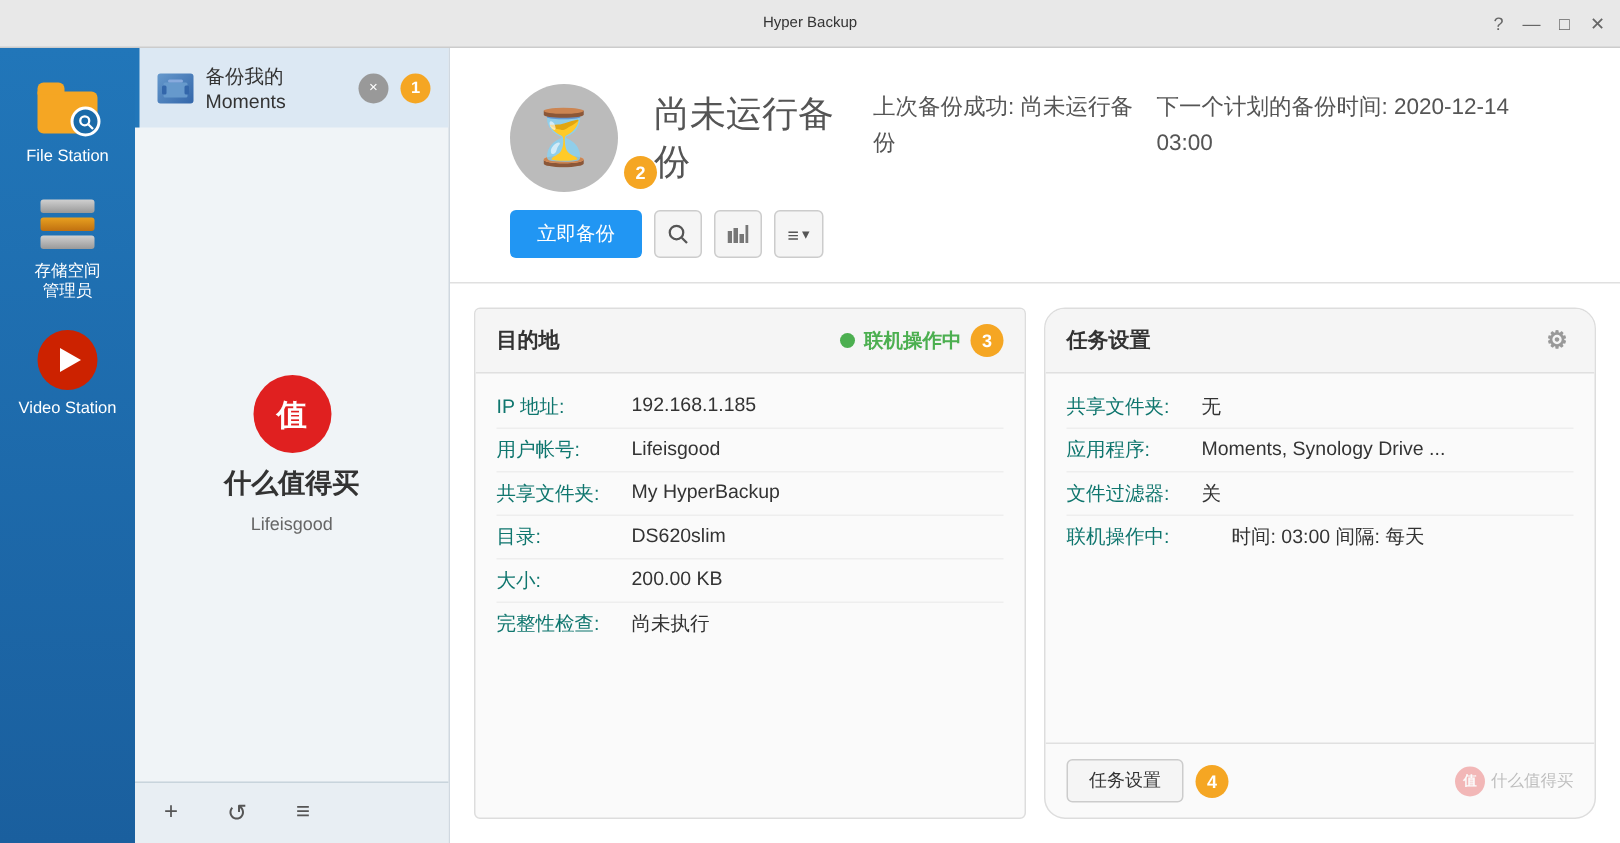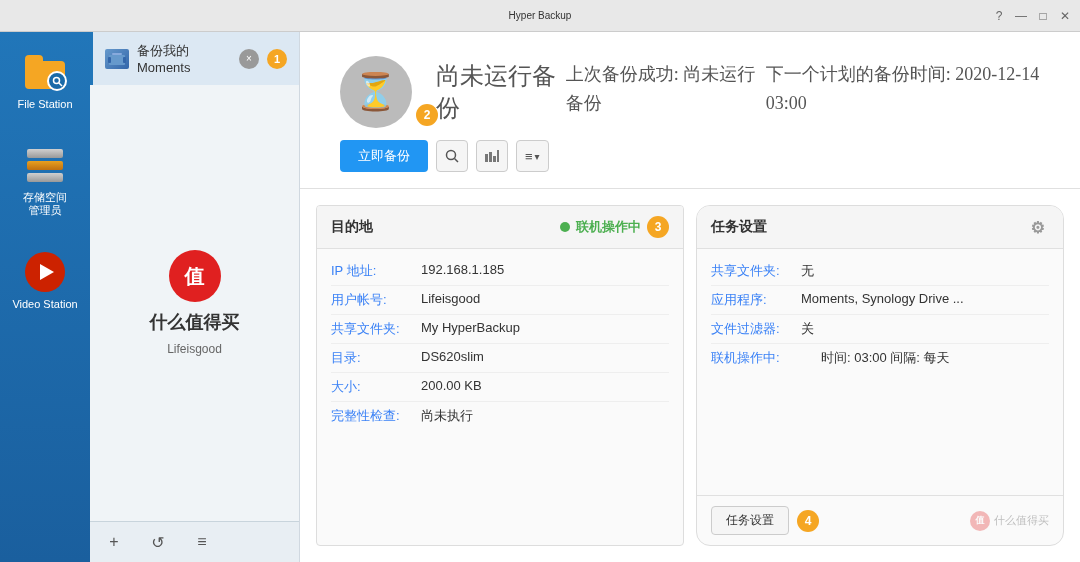--- a/index.html
+++ b/index.html
@@ -55,21 +55,21 @@
     }
 
     
     .desktop-sidebar {
       width: 90px;
       background: linear-gradient(180deg, #2176b9 0%, #1a5f9e 100%);
       display: flex;
       flex-direction: column;
       align-items: center;
       padding-top: 10px;
-      gap: 16px;
+      gap: 0;
       flex-shrink: 0;
     }
     .desktop-icon {
       width: 80px;
       display: flex;
       flex-direction: column;
       align-items: center;
       padding: 8px 4px;
       cursor: pointer;
       border-radius: 4px;
@@ -274,24 +274,23 @@
       flex-direction: row;
       gap: 6px;
       padding-top: 4px;
     }
     .backup-title {
       font-size: 24px;
       color: #555;
       font-weight: 400;
     }
     .backup-info {
-      font-size: 18px;
+      font-size: 15px;
       color: #555;
       line-height: 1.6;
-      font-family: Liberation Serif, serif;
     }
     .btn-backup-now {
       background: #2196f3;
       color: white;
       border: none;
       padding: 7px 18px;
       border-radius: 4px;
       font-size: 13px;
       cursor: pointer;
       font-family: inherit;
@@ -372,21 +371,21 @@
       display: flex;
       padding: 5px 0;
       font-size: 13px;
       border-bottom: 1px solid #eeeeee;
     }
     .info-row:last-child {
       border-bottom: none;
     }
     .info-label {
       width: 90px;
-      color: #3b82f6;
+      color: #0f766e;
       flex-shrink: 0;
     }
     .info-value {
       color: #333;
     }
     .panel-footer {
       padding: 10px 14px;
       border-top: 1px solid #e0e0e0;
     }
     .btn-outline {

